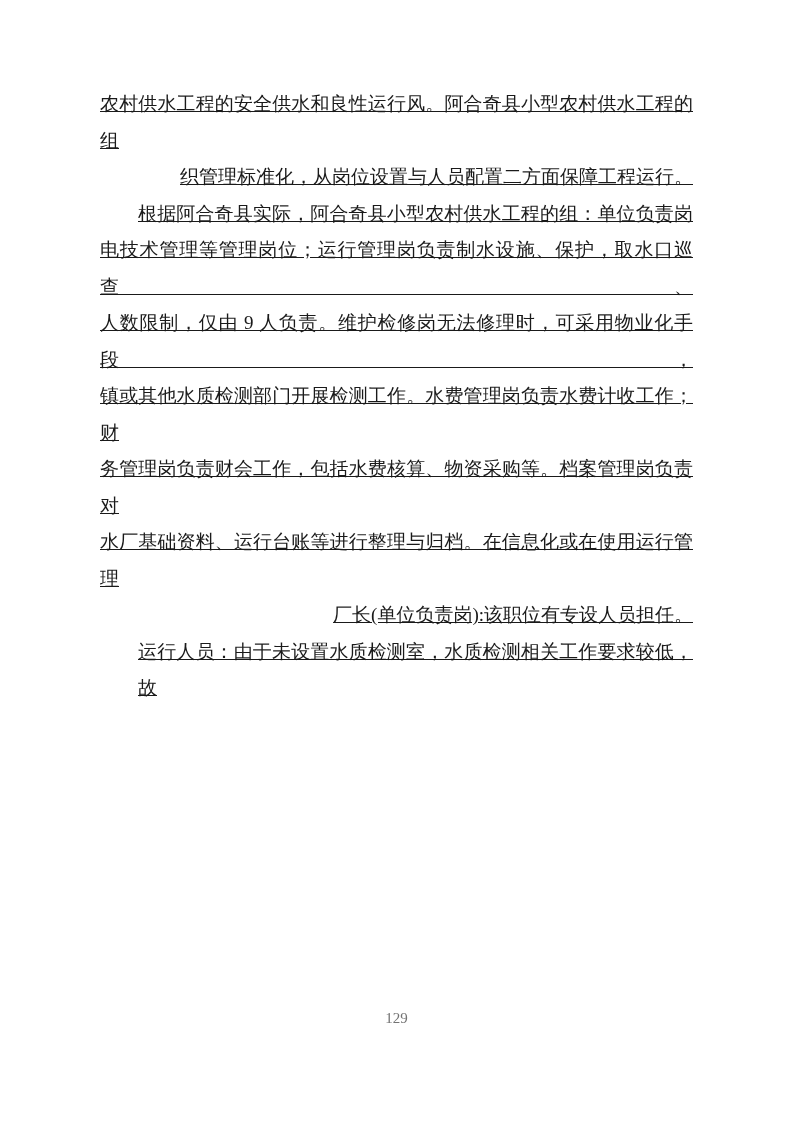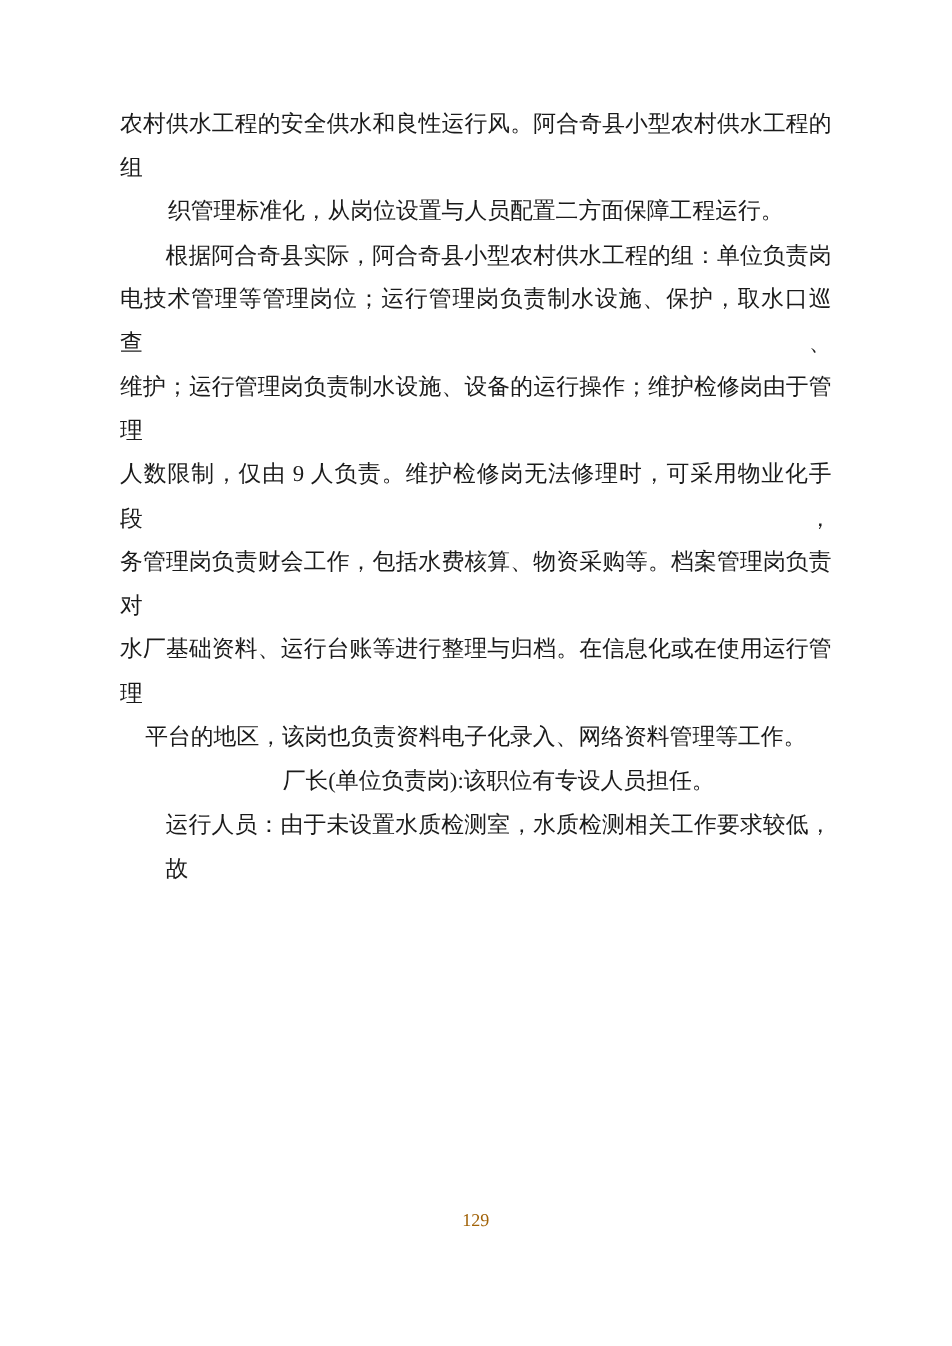--- a/index.html
+++ b/index.html
@@ -18,26 +18,27 @@
   }
   .doc {
     position: absolute;
     left: 100px;
     top: 86px;
     width: 593px;
   }
   .para {
     margin: 0;
     padding: 0;
+    text-decoration: underline;
   }
   .line {
     font-size: 19px;
     line-height: 36.5px;
     white-space: nowrap;
-    text-align: center;
+    text-align: right;
   }
   .line.justify {
     white-space: normal;
     text-align: justify;
     text-align-last: justify;
     -moz-text-align-last: justify;
     text-justify: inter-character;
   }
   .line.indent {
     padding-left: 38px;
@@ -45,40 +46,39 @@
   .footer {
     position: absolute;
     left: 0;
     top: 1008px;
     width: 793px;
     text-align: center;
   }
   .page-number {
     font-size: 15px;
     line-height: 20px;
-    color: #a16207;
+    color: #737373;
   }
 </style>
 </head>
 <body>
 
 <div class="page">
   <div class="doc">
       <div class="para">
         <div class="line justify">农村供水工程的安全供水和良性运行风。阿合奇县小型农村供水工程的组</div>
         <div class="line">织管理标准化，从岗位设置与人员配置二方面保障工程运行。</div>
       </div>
       <div class="para">
         <div class="line indent justify">根据阿合奇县实际，阿合奇县小型农村供水工程的组：单位负责岗</div>
         <div class="line justify">电技术管理等管理岗位；运行管理岗负责制水设施、保护，取水口巡查、</div>
-        <div class="line justify">维护；运行管理岗负责制水设施、设备的运行操作；维护检修岗由于管理</div>
         <div class="line justify">人数限制，仅由 9 人负责。维护检修岗无法修理时，可采用物业化手段，</div>
+        <div class="line justify">镇或其他水质检测部门开展检测工作。水费管理岗负责水费计收工作；财</div>
         <div class="line justify">务管理岗负责财会工作，包括水费核算、物资采购等。档案管理岗负责对</div>
         <div class="line justify">水厂基础资料、运行台账等进行整理与归档。在信息化或在使用运行管理</div>
-        <div class="line">平台的地区，该岗也负责资料电子化录入、网络资料管理等工作。</div>
       </div>
       <div class="para">
         <div class="line indent">厂长(单位负责岗):该职位有专设人员担任。</div>
       </div>
       <div class="para">
         <div class="line indent justify">运行人员：由于未设置水质检测室，水质检测相关工作要求较低，故</div>
       </div>
     </div>
   <div class="footer">
     <span class="page-number">129</span>

